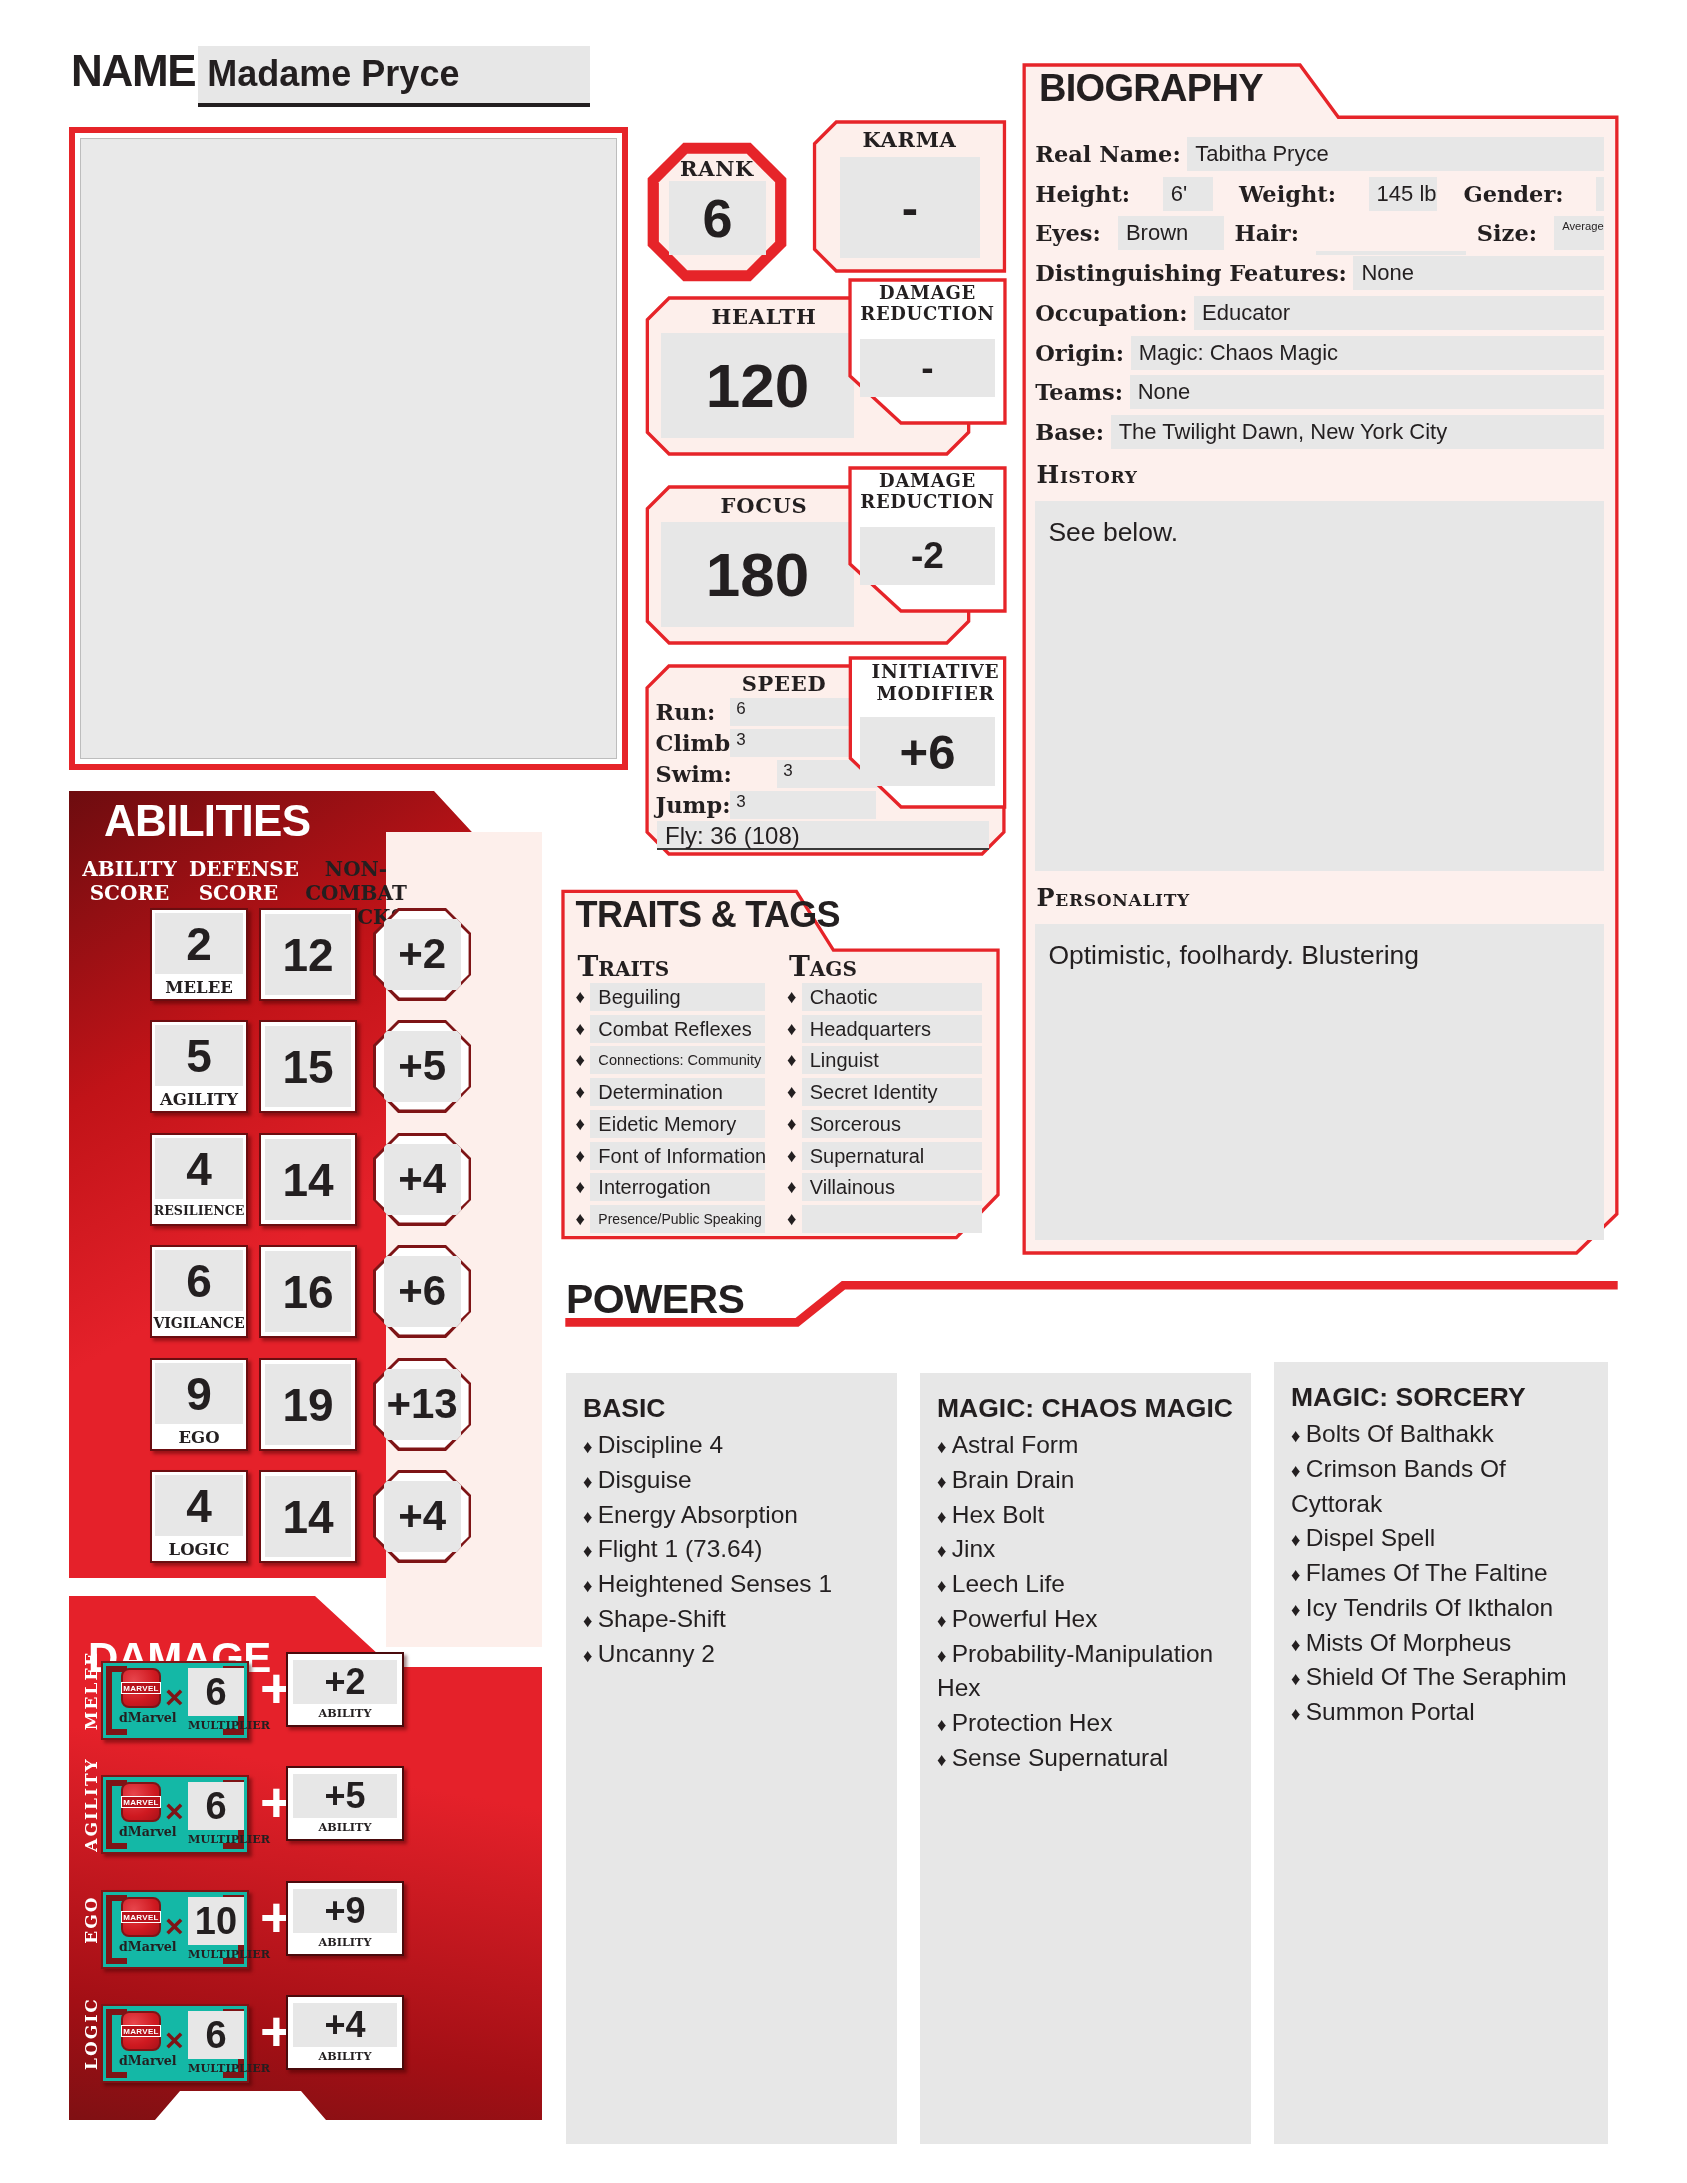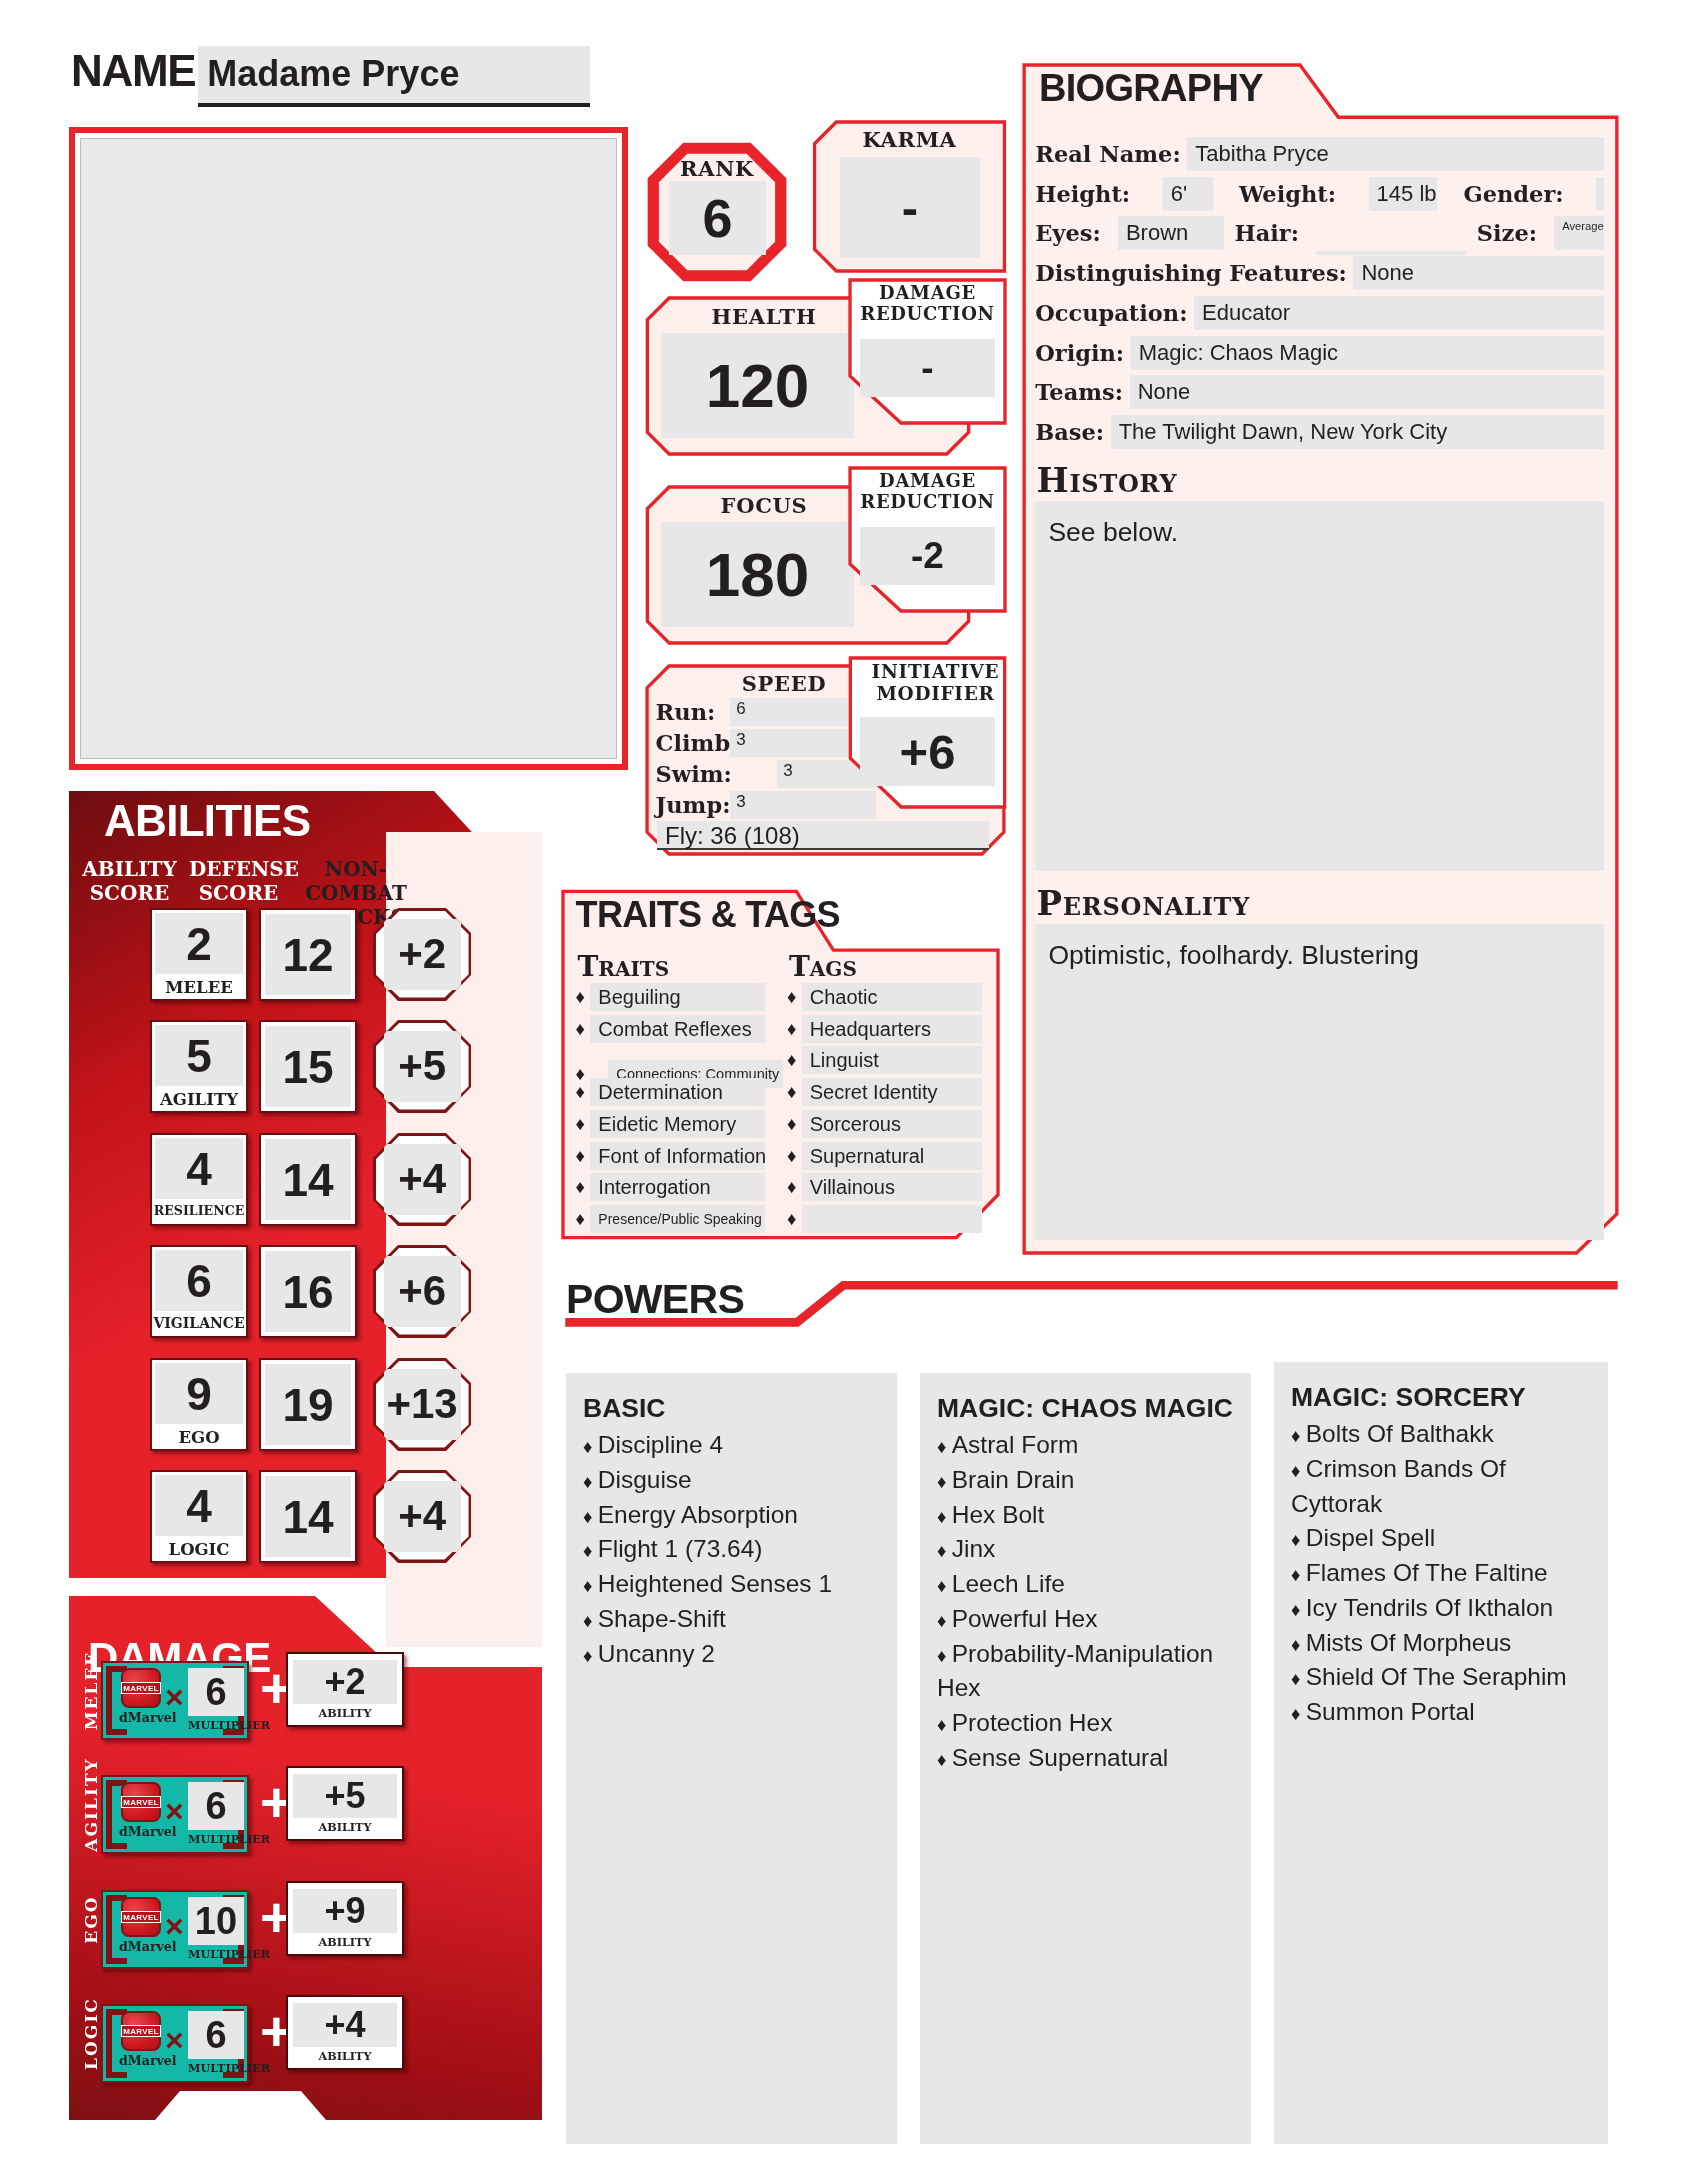--- a/index.html
+++ b/index.html
@@ -46,21 +46,21 @@
   .spd-row .sv{background:#e7e7e7;width:146px;height:28px;font-size:17px;padding:1.3px 0 0 6.6px;box-sizing:border-box;}
   #fly-box{left:12px;top:157px;width:332px;height:29px;background:#e7e7e7;border-bottom:2.6px solid #3a3a3a;font-size:24px;padding:1.3px 0 0 8px;box-sizing:border-box;}
 
   
   #bio{left:1022px;top:63px;width:597px;height:1192px;}
   #bio-title{left:17px;top:4px;font-size:38px;font-weight:bold;letter-spacing:-0.7px;}
   .bio-row{position:absolute;left:13.2px;width:569px;display:flex;align-items:stretch;}
   .bio-lbl{font-family:"DejaVu Serif",serif;font-weight:bold;font-size:22.5px;white-space:nowrap;margin-right:6.6px;align-self:center;}
   .bio-box{background:#e7e7e7;font-size:22px;padding:4px 0 0 8px;box-sizing:border-box;overflow:hidden;white-space:nowrap;}
   .grow{flex:1;}
-  .subhead{font-family:"DejaVu Serif",serif;font-weight:bold;font-size:34px;font-variant:small-caps;letter-spacing:0.7px;}
+  .subhead{font-family:"DejaVu Serif",serif;font-weight:bold;font-size:24px;font-variant:small-caps;letter-spacing:0.7px;}
   .bio-bigbox{position:absolute;left:13.2px;width:569px;background:#e7e7e7;font-size:26.5px;padding:16px 13.2px;box-sizing:border-box;}
 
   
   #abilities{left:69px;top:791px;width:473px;height:787px;
     background:linear-gradient(150deg,#6d0c0f 0%,#c11318 30%,#e5212a 55%);
     clip-path:polygon(0 0,365px 0,425px 65px,473px 65px,473px 787px,0 787px);}
   #abilities-title{left:104px;top:796px;font-size:44px;font-weight:bold;color:#ffffff;letter-spacing:-0.7px;}
   #pink-strip{left:386px;top:832px;width:156px;height:815px;background:#fdefeb;}
   .col-head{position:absolute;top:857px;width:99px;text-align:center;font-family:"DejaVu Serif",serif;font-weight:bold;font-size:20px;line-height:1.2;}
   .ab-row{position:absolute;height:93px;}
@@ -358,21 +358,21 @@
   <div class="tt-sub" style="left:228px;">Tags</div>
 
   <div class="tt-item" style="left:14.6px;top:94px;">
       <span class="dia"></span>
       <div class="tt-val tw fit">Beguiling</div>
     </div>
   <div class="tt-item" style="left:14.6px;top:126px;">
       <span class="dia"></span>
       <div class="tt-val tw fit">Combat Reflexes</div>
     </div>
-  <div class="tt-item" style="left:14.6px;top:171px;gap:18px;">
+  <div class="tt-item" style="left:14.6px;top:157px;">
       <span class="dia"></span>
       <div class="tt-val tw fit" style="font-size: 14.6px;">Connections: Community</div>
     </div>
   <div class="tt-item" style="left:14.6px;top:189px;">
       <span class="dia"></span>
       <div class="tt-val tw fit">Determination</div>
     </div>
   <div class="tt-item" style="left:14.6px;top:221px;">
       <span class="dia"></span>
       <div class="tt-val tw fit">Eidetic Memory</div>

